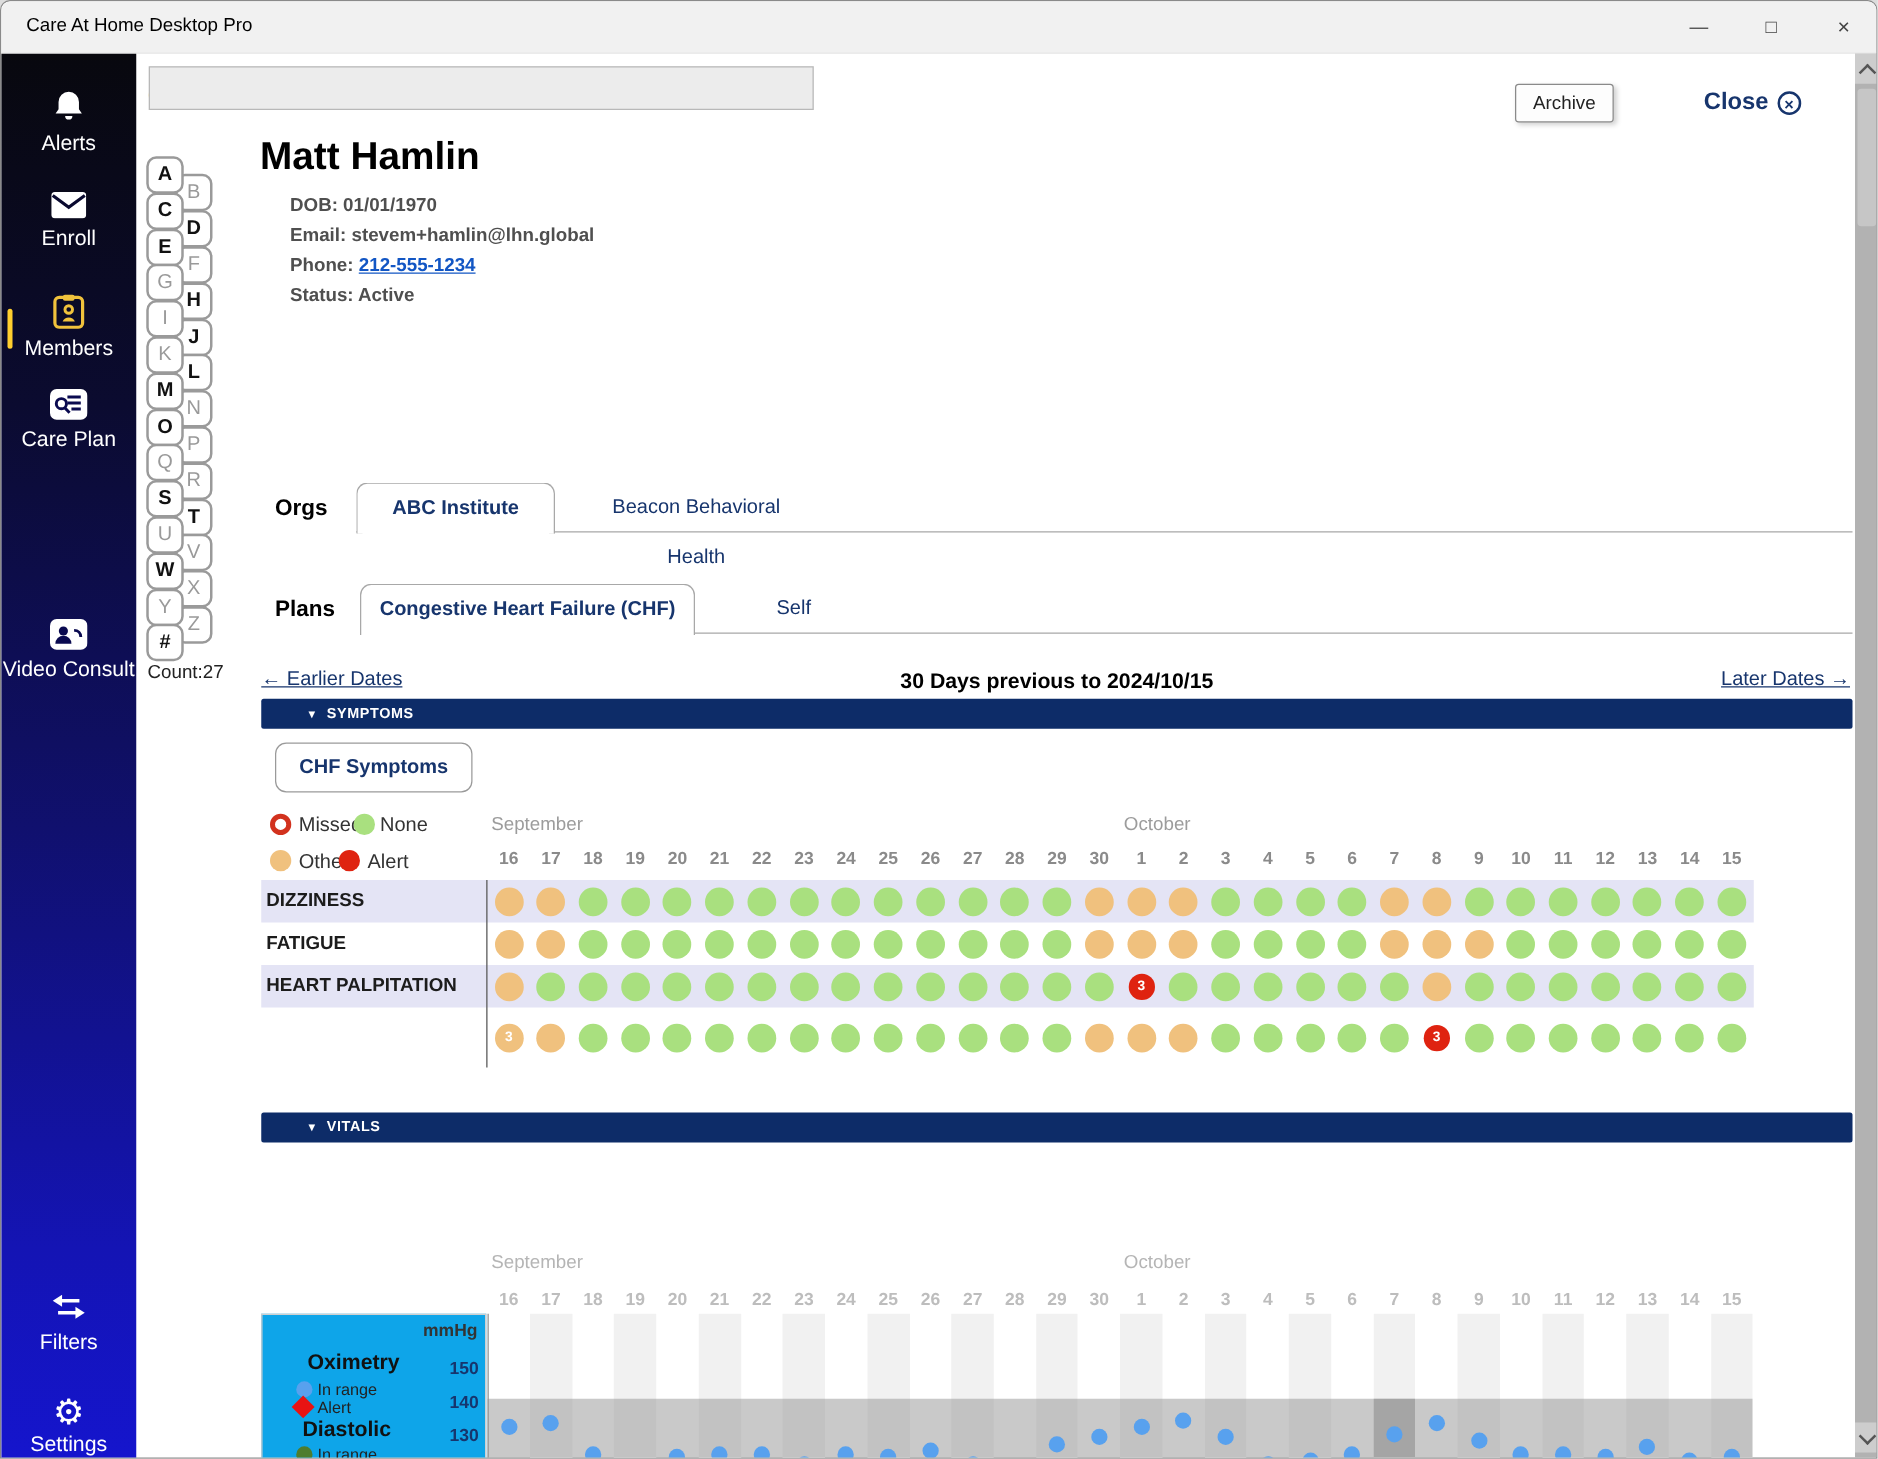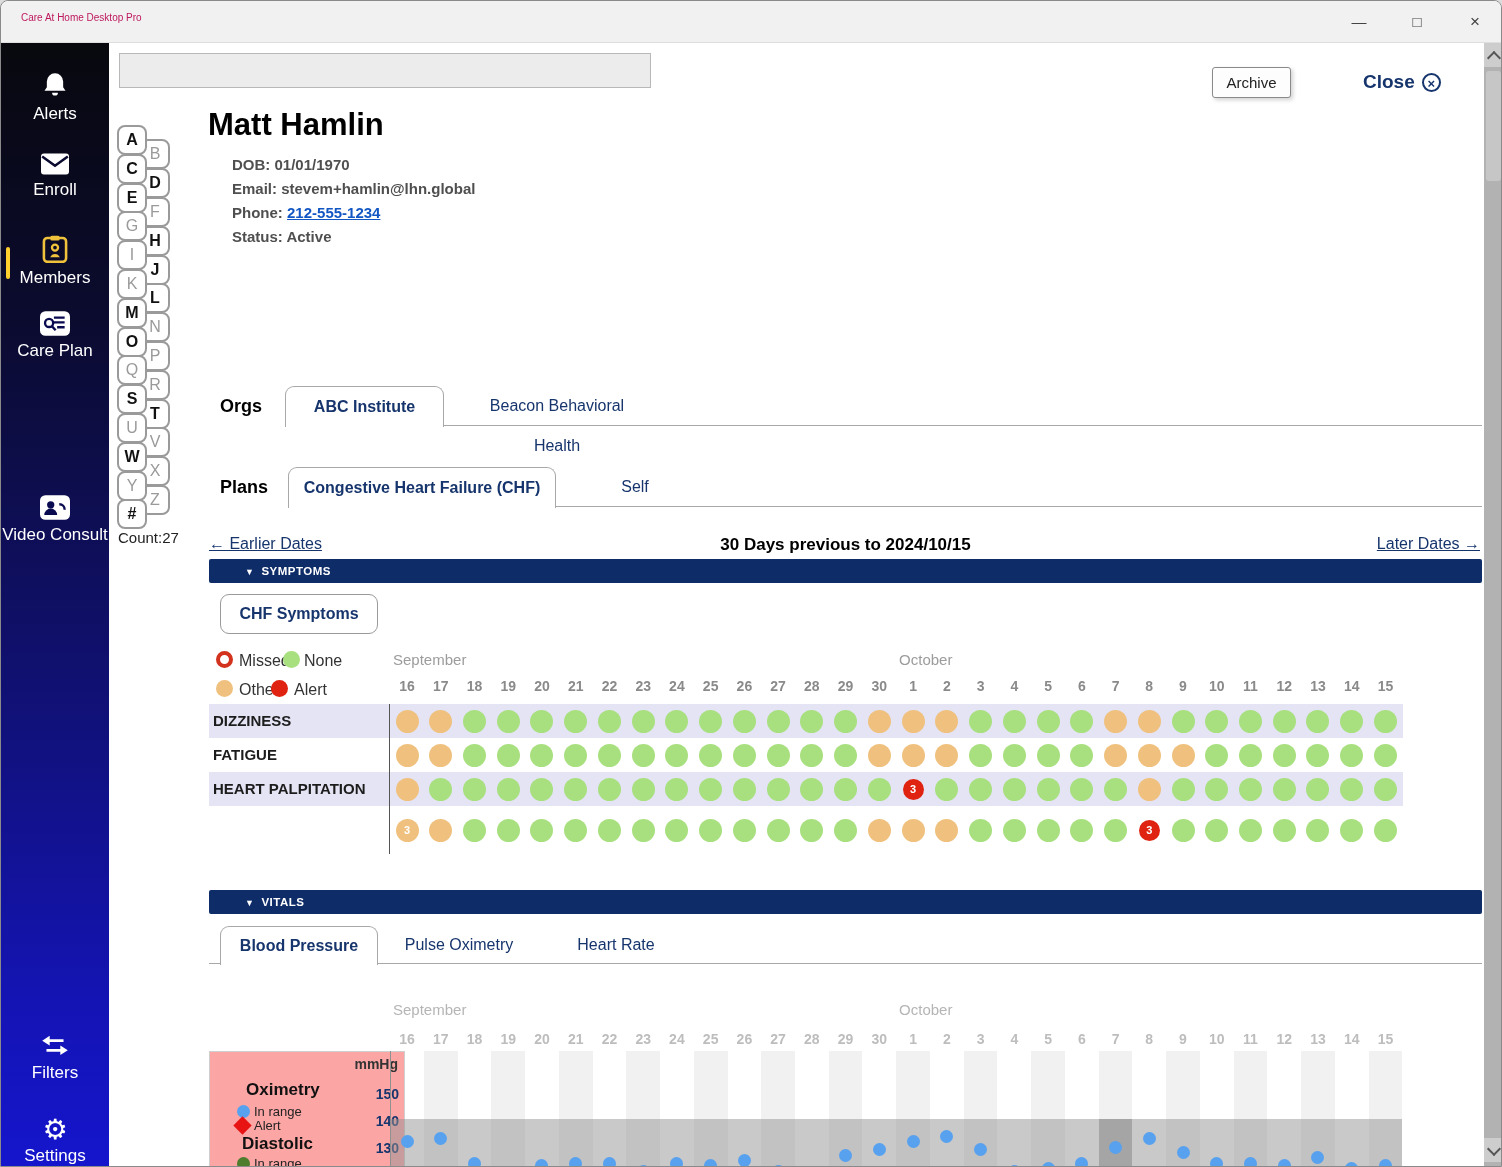--- a/index.html
+++ b/index.html
@@ -1,21 +1,21 @@
 <!DOCTYPE html>
 <html><head>
 <meta charset="utf-8">
 <style>
   html,body{margin:0;padding:0;background:#dcdcdc;font-family:"Liberation Sans",sans-serif;}
   #app{position:relative;width:1502px;height:1167px;background:#fff;overflow:hidden;
        border:1px solid #8a8a8a;box-sizing:border-box;border-radius:8px 8px 0 0;}
   
   .titlebar{position:absolute;left:0;top:0;width:1502px;height:42px;background:#f1f1f1;
             border-bottom:1px solid #dedede;border-radius:8px 8px 0 0;box-sizing:border-box;}
-  .titlebar .title{position:absolute;left:20px;top:11px;font-size:10px;color:#be185d;}
+  .titlebar .title{position:absolute;left:20px;top:11px;font-size:15px;color:#000000;}
   .winbtn{position:absolute;top:7px;width:34px;height:28px;text-align:center;line-height:28px;
           font-size:15px;color:#444;cursor:default;}
   
   .sidebar{position:absolute;left:0;top:42px;width:108px;height:1125px;
            background:linear-gradient(180deg,#08080e 0%,#0b0b30 25%,#10106e 55%,#1414b4 85%,#1515cd 100%);}
   .nav-item{position:absolute;left:0;width:108px;text-align:center;color:#fff;}
   .nav-item .lbl{font-size:17px;color:#fff;line-height:21px;}
   .nav-badge{position:absolute;left:78px;top:-6px;width:22px;height:22px;border-radius:50%;
              background:#ffc62e;color:#333;font-size:13px;font-weight:bold;line-height:22px;text-align:center;}
   .active-bar{position:absolute;left:5px;top:12px;width:4px;height:32px;border-radius:2px;background:#ffcf2e;}
@@ -90,21 +90,21 @@
   #chart{position:absolute;left:208px;top:1000px;width:1275px;height:167px;}
   .ch-month{position:absolute;top:0;font-size:15px;color:#b5b5b5;}
   .ch-day{position:absolute;top:30px;width:34px;margin-left:-17px;text-align:center;
           font-size:14px;font-weight:bold;color:#bdbdbd;}
   .ch-stripe{position:absolute;top:50px;height:117px;background:#f1f1f1;}
   .ch-band{position:absolute;top:118px;height:49px;background:rgba(148,148,148,.5);}
   .ch-hi{position:absolute;top:118px;height:49px;background:rgba(90,90,90,.28);}
   .ch-axis{position:absolute;left:181px;top:50px;width:1px;height:117px;background:#909090;}
   .ch-pt{position:absolute;width:13px;height:13px;border-radius:50%;}
   
-  .bp-panel{position:absolute;left:0;top:50px;width:196px;height:117px;background:#fca5a5;
+  .bp-panel{position:absolute;left:0;top:50px;width:180px;height:117px;background:#0ea5e9;
             border:1px solid #cfcfcf;border-bottom:none;box-sizing:border-box;}
   .bp-unit{position:absolute;right:6px;top:4px;font-size:14px;font-weight:bold;color:#333;}
   .bp-series{position:absolute;font-size:17px;font-weight:bold;color:#111;}
   .bp-item{position:absolute;font-size:13px;color:#222;}
   .bp-mark-dot{position:absolute;width:13px;height:13px;border-radius:50%;}
   .bp-mark-diamond{position:absolute;width:13px;height:13px;transform:rotate(45deg);background:#e81313;}
   .bp-tick{position:absolute;right:5px;width:34px;text-align:right;font-size:14px;font-weight:bold;color:#17356d;}
 </style>
 </head>
 <body>
@@ -446,26 +446,20 @@
       <div class="sym-dot" style="height: 23px; width: 23px; left: 1097.48px; top: 167.5px; background: rgb(169, 224, 127);"></div>
       <div class="sym-dot" style="height: 23px; width: 23px; left: 1131.22px; top: 167.5px; background: rgb(169, 224, 127);"></div>
       <div class="sym-dot" style="height: 23px; width: 23px; left: 1164.96px; top: 167.5px; background: rgb(169, 224, 127);"></div>
       <div class="grid-divider" style="left: 180px; top: 53px; height: 150px;"></div>
     </div>
 
   <div class="section-bar" style="top:889px;">
     <span class="tri">▼</span><span>VITALS</span>
   </div>
 
-  <div class="tabrow" style="top:925px;height:38px;">
-    <div class="row-border" style="left:0;width:1273px;"></div>
-    <div class="tab-active" style="left:11px;width:158px;height:39px;line-height:38px;">Blood Pressure</div>
-    <div class="tab-plain" style="left:170px;width:160px;line-height:38px;">Pulse Oximetry</div>
-    <div class="tab-plain" style="left:327px;width:160px;line-height:38px;">Heart Rate</div>
-  </div>
 
   <div id="chart">
     <div class="bp-panel">
       <span class="bp-unit">mmHg</span>
       <span class="bp-series" style="left:36px;top:28px;">Oximetry</span>
       <span class="bp-mark-dot" style="left:27px;top:53px;background:#58a1ee;"></span>
       <span class="bp-item" style="left:44px;top:52px;">In range</span>
       <span class="bp-mark-diamond" style="left:26px;top:67px;"></span>
       <span class="bp-item" style="left:44px;top:66px;">Alert</span>
       <span class="bp-series" style="left:32px;top:82px;">Diastolic</span>

